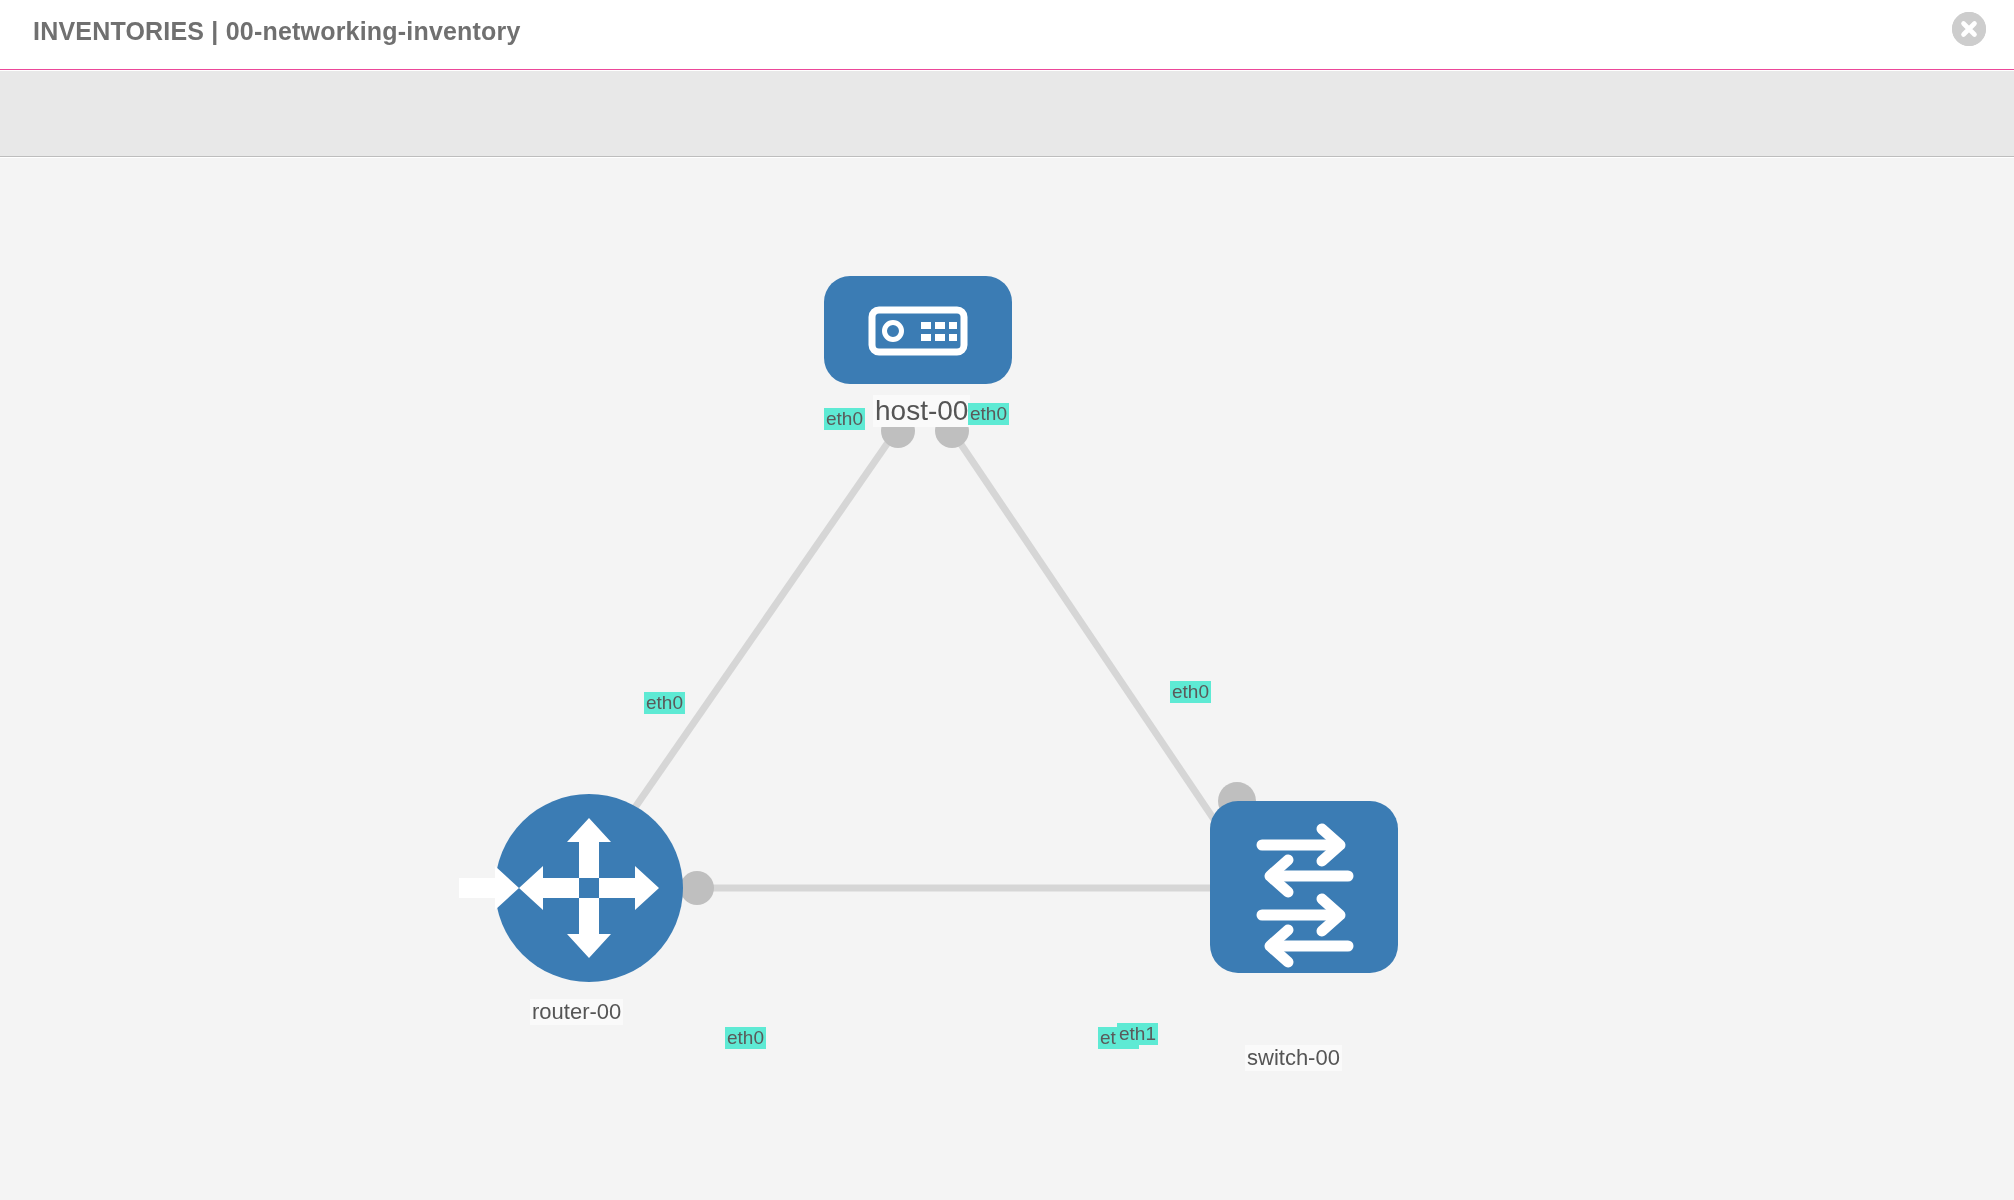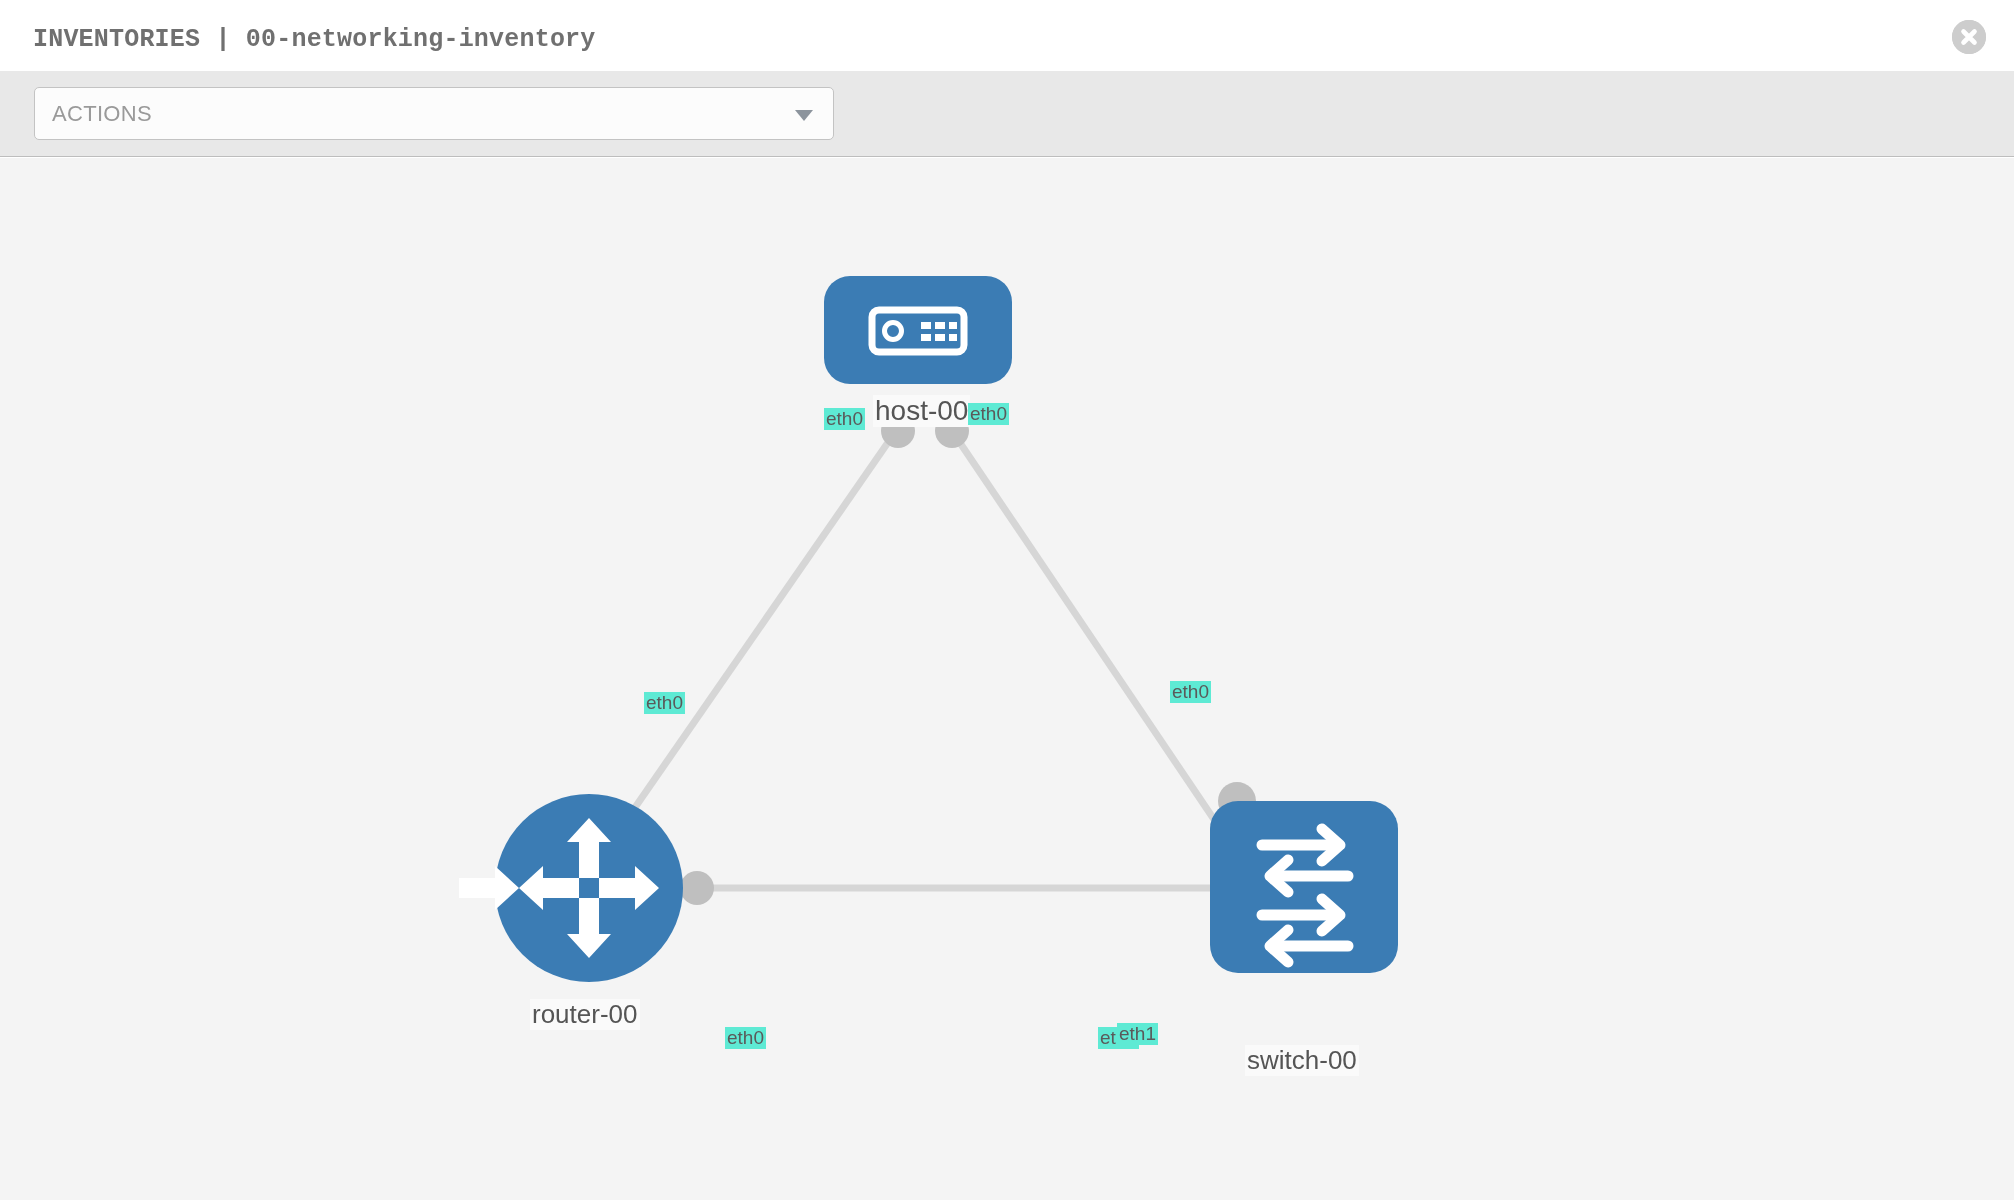--- a/index.html
+++ b/index.html
@@ -8,25 +8,24 @@
     margin: 0; padding: 0;
     width: 2014px; height: 1200px;
     overflow: hidden;
     background: #ffffff;
     font-family: "Liberation Sans", sans-serif;
   }
 
   
   .header {
     position: absolute;
-    top: 8px; left: 0;
+    top: 0; left: 0;
     width: 2014px; height: 70px;
     background: #ffffff;
-    border-bottom: 3px solid #ec4899;
-    font-family: Liberation Mono, monospace;
+    border-bottom: 1px solid #ec4899;
   }
   .header-title {
     position: absolute;
     left: 33px; top: 17px;
     font-size: 25px;
     font-weight: bold;
     color: #707070;
     letter-spacing: 0.2px;
     white-space: nowrap;
   }
@@ -108,21 +107,21 @@
   }
   .topology-svg {
     position: absolute;
     top: 0; left: 0;
     width: 2014px; height: 1042px;
   }
 
   
   .node-label {
     position: absolute;
-    font-size: 26px;
+    font-size: 22px;
     color: #555555;
     background: #fafafa;
     padding: 0 2px;
     white-space: nowrap;
   }
   .iface-label {
     position: absolute;
     font-size: 19px;
     color: #5a5a5a;
     background: #5eead4;
@@ -180,24 +179,20 @@
   <div class="close-btn">
     <svg width="34" height="34" viewBox="0 0 34 34">
       <circle cx="17" cy="17" r="17" fill="#cdcdcd"></circle>
       <path d="M11.5 11.5 L22.5 22.5 M22.5 11.5 L11.5 22.5" stroke="#ffffff" stroke-width="4.6" stroke-linecap="round"></path>
     </svg>
   </div>
 </div>
 
 <div class="toolbar">
 
-  <div class="actions-select">
-    <span class="actions-label">ACTIONS</span>
-    <span class="caret"></span>
-  </div>
 
   <div class="tool-icon wrench">
     <svg width="38" height="38" viewBox="0 0 38 38">
       <path d="M28.4 5.2 a9.6 9.6 0 0 0 -11.6 12.3 L6.4 27.9 a3.3 3.3 0 0 0 0 4.7 a3.3 3.3 0 0 0 4.7 0 L21.5 22.2 a9.6 9.6 0 0 0 12.3 -11.6 l-5.5 5.5 l-4.6 -1.2 l-1.2 -4.6 z" fill="#7a828c"></path>
       <circle cx="8.7" cy="30.2" r="1.7" fill="#ffffff"></circle>
     </svg>
   </div>
 
   <div class="tool-icon key">
     <svg width="38" height="38" viewBox="0 0 38 38">

